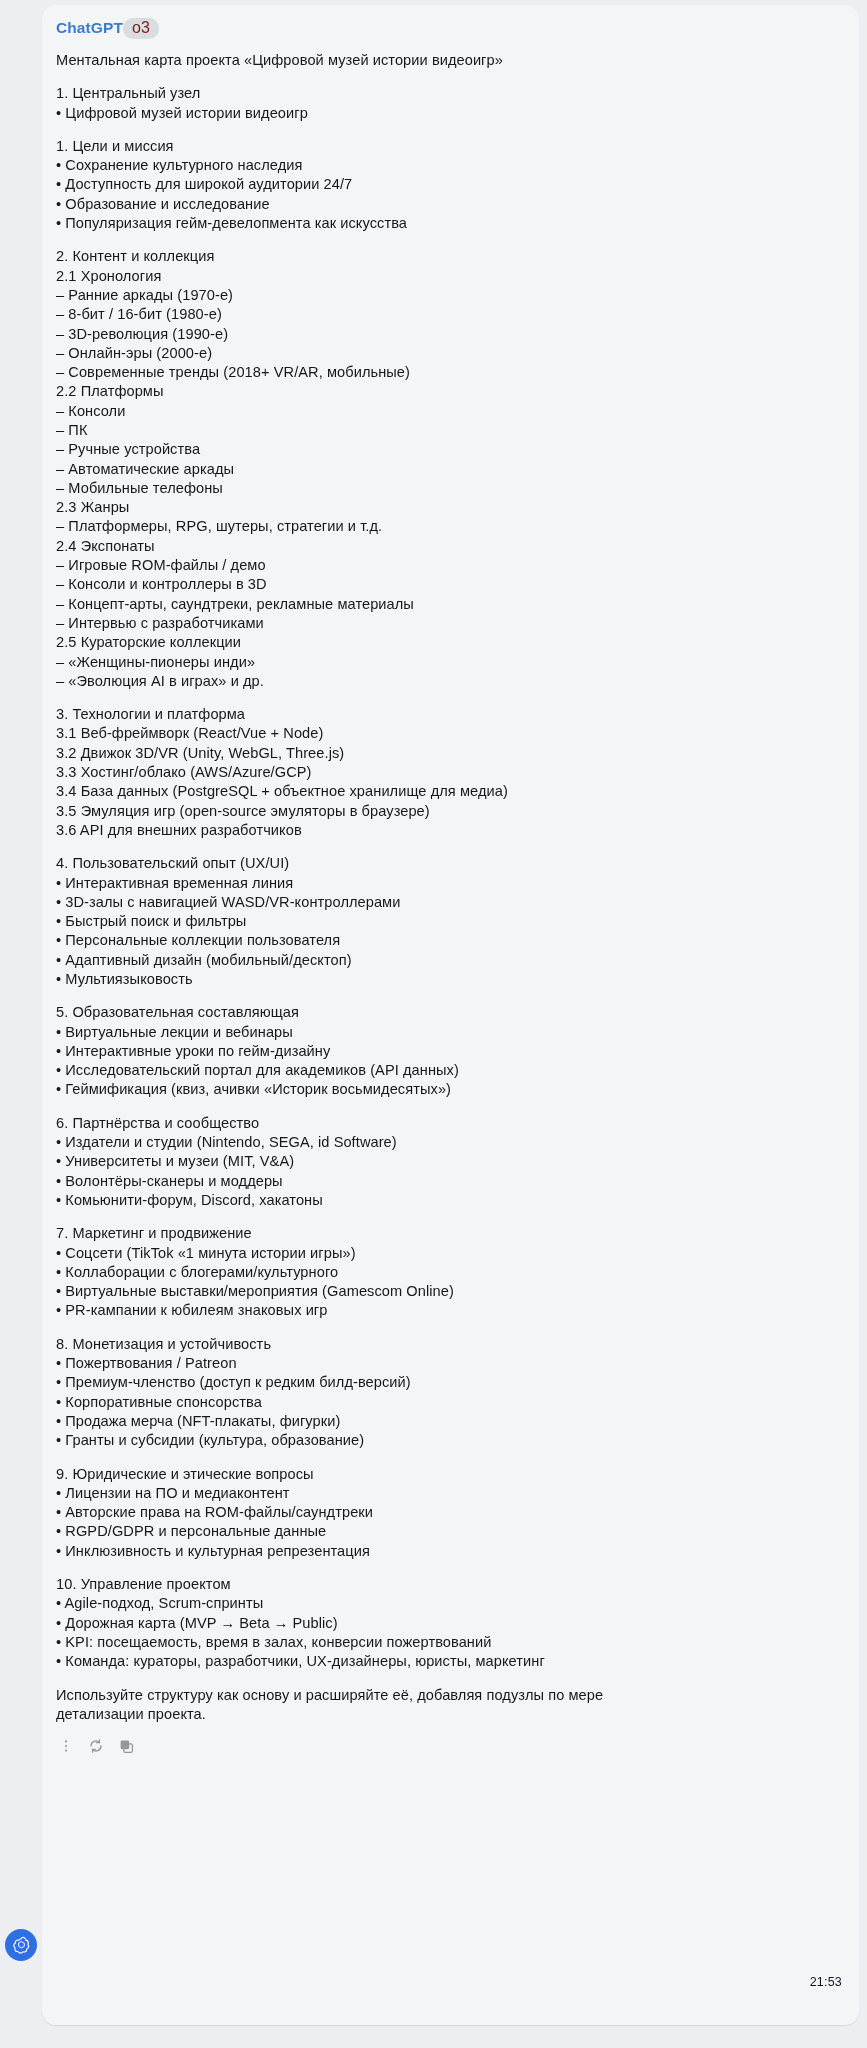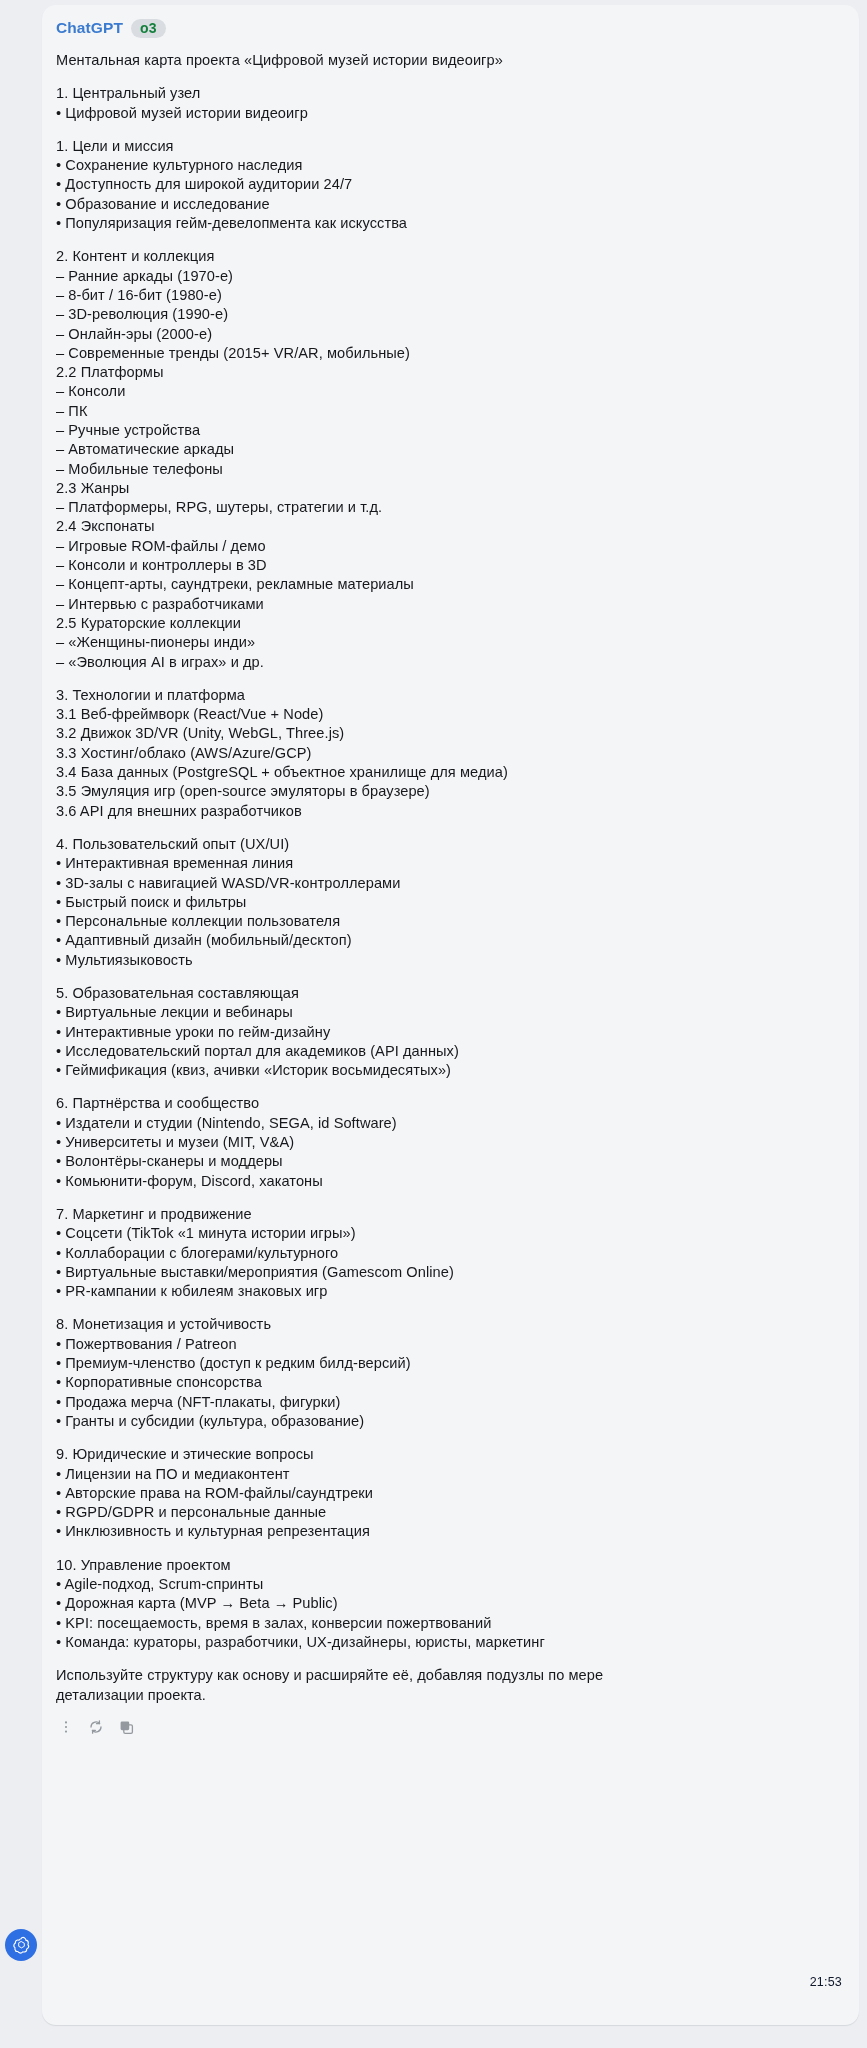--- a/index.html
+++ b/index.html
@@ -62,35 +62,35 @@
     padding: 12px 16px 10px 14px;
     box-shadow: 0 1px 1px rgba(16,35,47,.10);
     min-height: 2020px;
     box-sizing: border-box;
   }
 
   
   .bubble-header {
     display: flex;
     align-items: center;
-    gap: 8px;
+    gap: 0;
     margin-bottom: 12px;
     height: 22px;
   }
   .sender-name {
     font-size: 15.5px;
     font-weight: 600;
     color: #3a7bd0;
     letter-spacing: .1px;
   }
   .model-badge {
     background: #d9dde2;
-    color: #15803d;
-    font-size: 14px;
-    font-weight: 700;
+    color: #7f1d1d;
+    font-size: 16px;
+    font-weight: 400;
     border-radius: 10px;
     padding: 2px 9px 3px;
     line-height: 1;
     letter-spacing: .2px;
   }
 
   
   .msg-body {
     font-size: 14.6px;
     line-height: 1.318;
@@ -191,25 +191,26 @@
         <div class="block">
           <div class="line heading">1.  Цели и миссия</div>
           <div class="line">• Сохранение культурного наследия</div>
           <div class="line">• Доступность для широкой аудитории 24/7</div>
           <div class="line">• Образование и исследование</div>
           <div class="line">• Популяризация гейм-девелопмента как искусства</div>
         </div>
 
         <div class="block">
           <div class="line heading">2.  Контент и коллекция</div>
+          <div class="line">2.1 Хронология</div>
           <div class="line">– Ранние аркады (1970-е)</div>
           <div class="line">– 8-бит / 16-бит (1980-е)</div>
           <div class="line">– 3D-революция (1990-е)</div>
           <div class="line">– Онлайн-эры (2000-е)</div>
-          <div class="line">– Современные тренды (2015+ VR/AR, мобильные)</div>
+          <div class="line">– Современные тренды (2018+ VR/AR, мобильные)</div>
           <div class="line">2.2 Платформы</div>
           <div class="line">– Консоли</div>
           <div class="line">– ПК</div>
           <div class="line">– Ручные устройства</div>
           <div class="line">– Автоматические аркады</div>
           <div class="line">– Мобильные телефоны</div>
           <div class="line">2.3 Жанры</div>
           <div class="line">– Платформеры, RPG, шутеры, стратегии и т.д.</div>
           <div class="line">2.4 Экспонаты</div>
           <div class="line">– Игровые ROM-файлы / демо</div>

